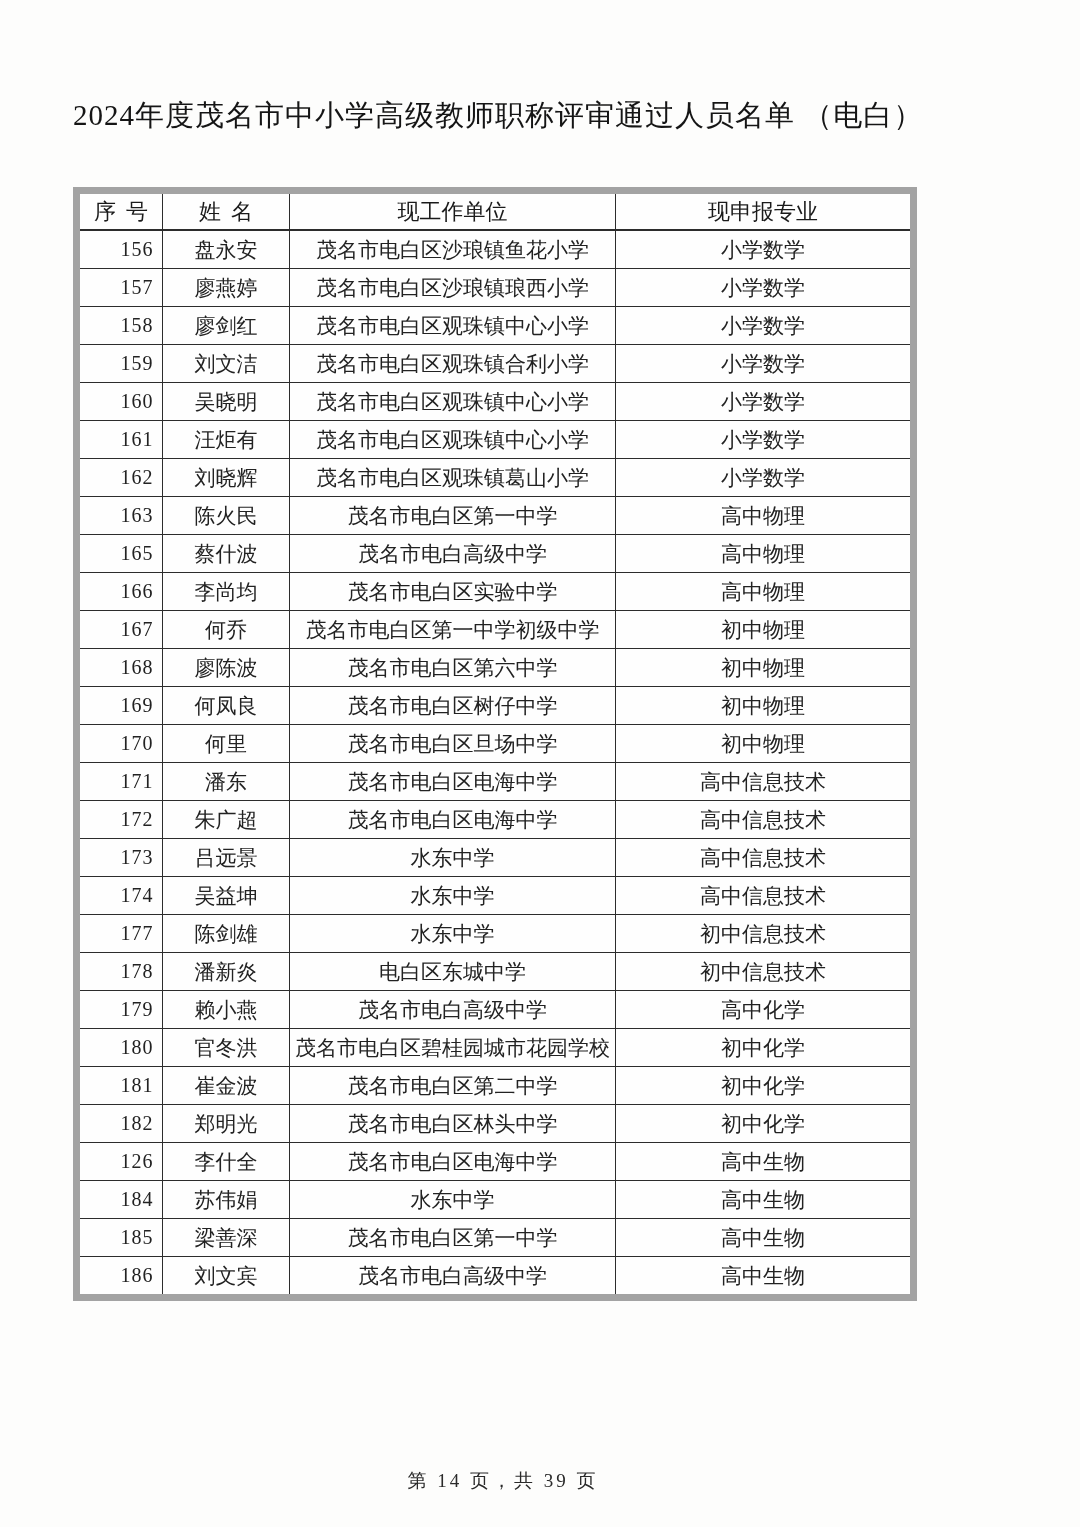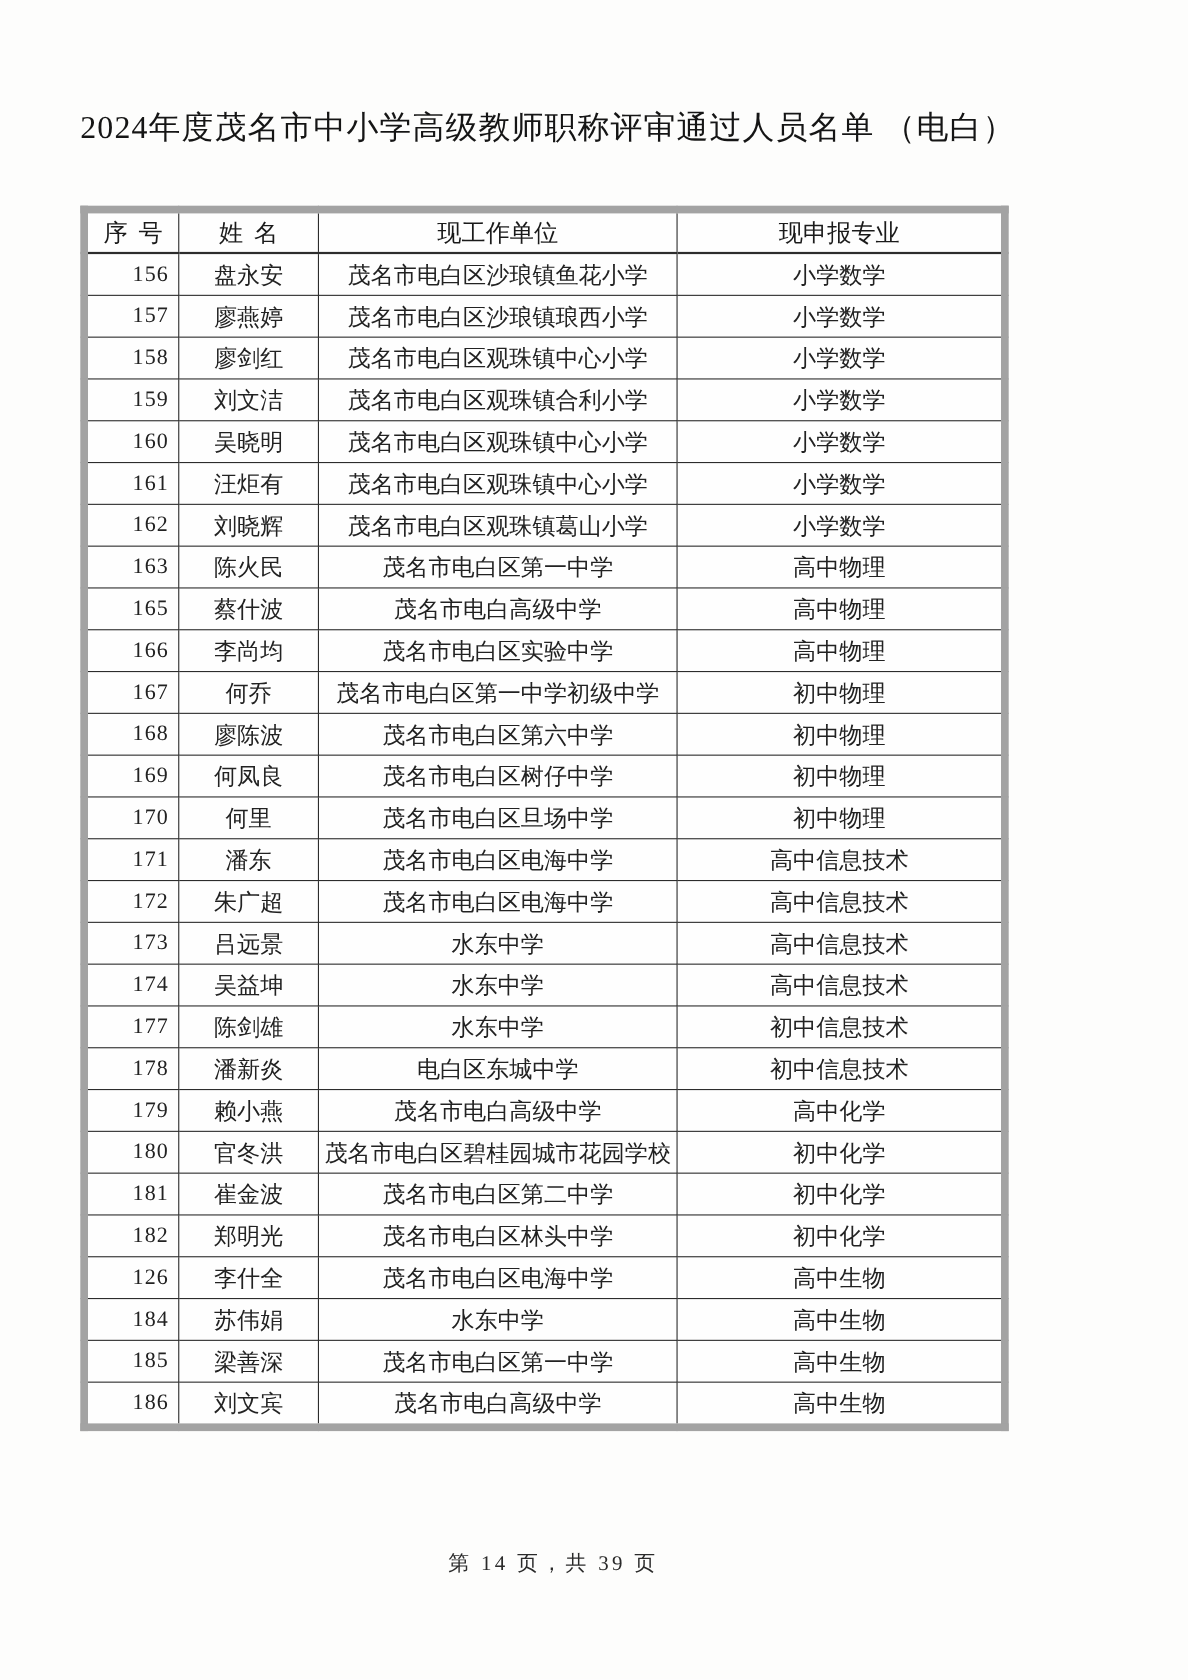--- a/index.html
+++ b/index.html
@@ -66,21 +66,21 @@
   tbody td {
     height: 37px;
     font-size: 21px;
     color: #222222;
   }
   tbody td.cell-serial { font-size: 20px; letter-spacing: 1px; padding-left: 32px; }
   .page-footer {
     position: absolute;
     left: 0;
     width: 1006px;
-    top: 1408px;
+    top: 1468px;
     text-align: center;
     font-size: 19px;
     letter-spacing: 3px;
     color: #2a2a2a;
   }
 </style>
 </head>
 <body>
 
 <div class="doc-page">

